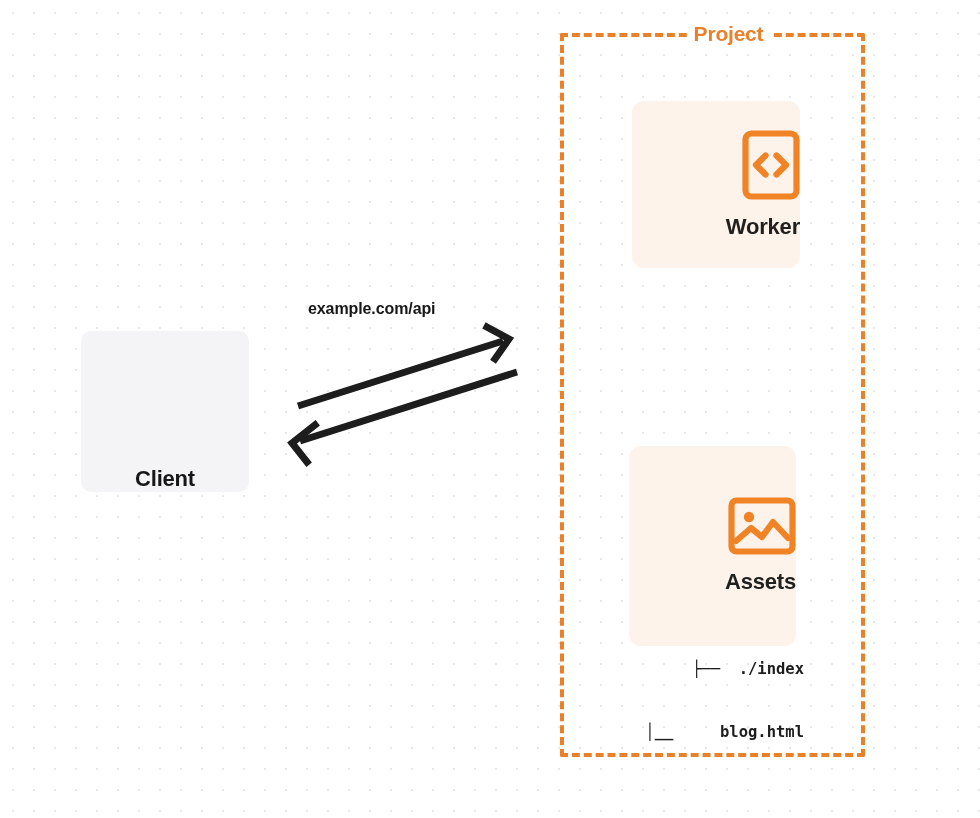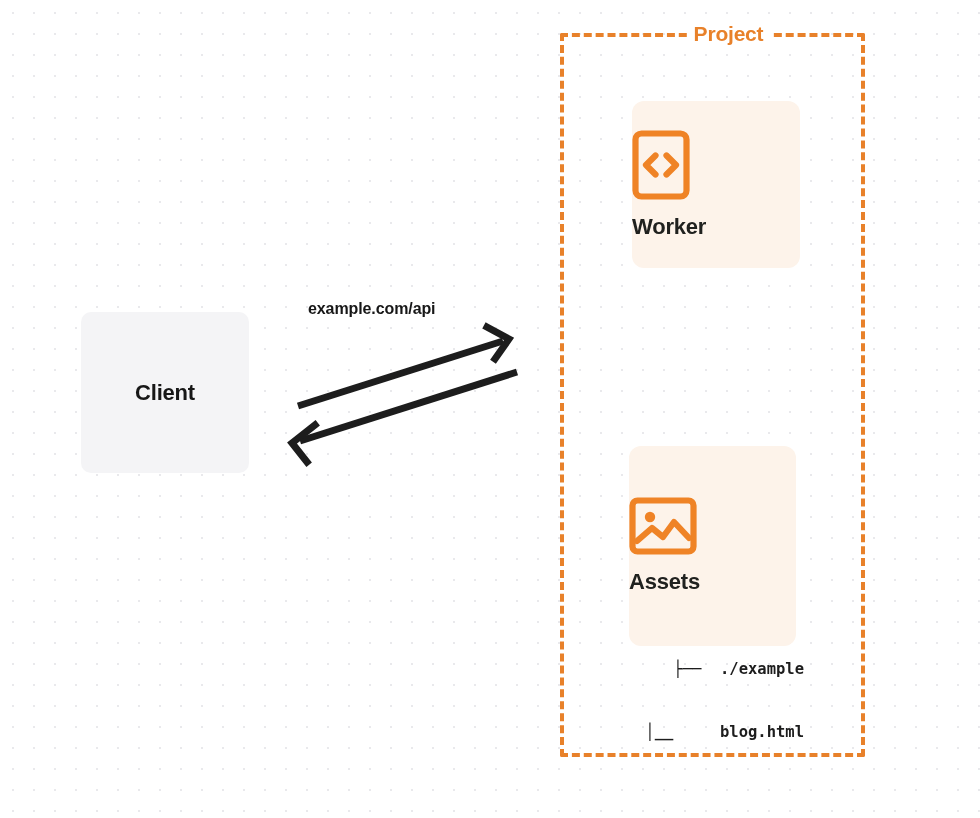--- a/index.html
+++ b/index.html
@@ -20,27 +20,27 @@
 
   .canvas {
     position: absolute;
     inset: 0;
   }
 
   
   .client-box {
     position: absolute;
     left: 81px;
-    top: 312px;
+    top: 331px;
     width: 168px;
     height: 161px;
     background: #f4f4f6;
     border-radius: 10px;
     display: flex;
-    align-items: center;
+    align-items: flex-end;
     justify-content: center;
   }
   .client-label {
     font-size: 22px;
     font-weight: bold;
     color: #171717;
     letter-spacing: -0.2px;
   }
 
   
@@ -89,21 +89,21 @@
     margin-left: 16px;
   }
 
   
   .card {
     position: absolute;
     background: #fdf3ea;
     border-radius: 12px;
     display: flex;
     flex-direction: column;
-    align-items: flex-start;
+    align-items: flex-end;
     justify-content: center;
   }
   .card-worker {
     left: 632px;
     top: 101px;
     width: 168px;
     height: 167px;
   }
   .card-assets {
     left: 629px;
@@ -177,18 +177,18 @@
   <div class="card card-assets">
     <svg class="card-icon" width="68" height="58" viewBox="0 0 68 58">
       <rect x="3.5" y="3.5" width="61" height="51" rx="5" ry="5" fill="none" stroke="#ef8326" stroke-width="6.2"></rect>
       <circle cx="21" cy="20" r="5.2" fill="#ef8326"></circle>
       <path d="M8 44 L23 31 L34 40 L45 25 L60 41" fill="none" stroke="#ef8326" stroke-width="6.2" stroke-linecap="round" stroke-linejoin="round"></path>
     </svg>
     <span class="card-label">Assets</span>
   </div>
 
   <div class="file-tree">
-    <span class="file-tree-row">├──  ./example</span>
+    <span class="file-tree-row">├──  ./index</span>
     <span class="file-tree-row">│__     blog.html</span>
     
   </div>
 
 </div>
 
 </body></html>

